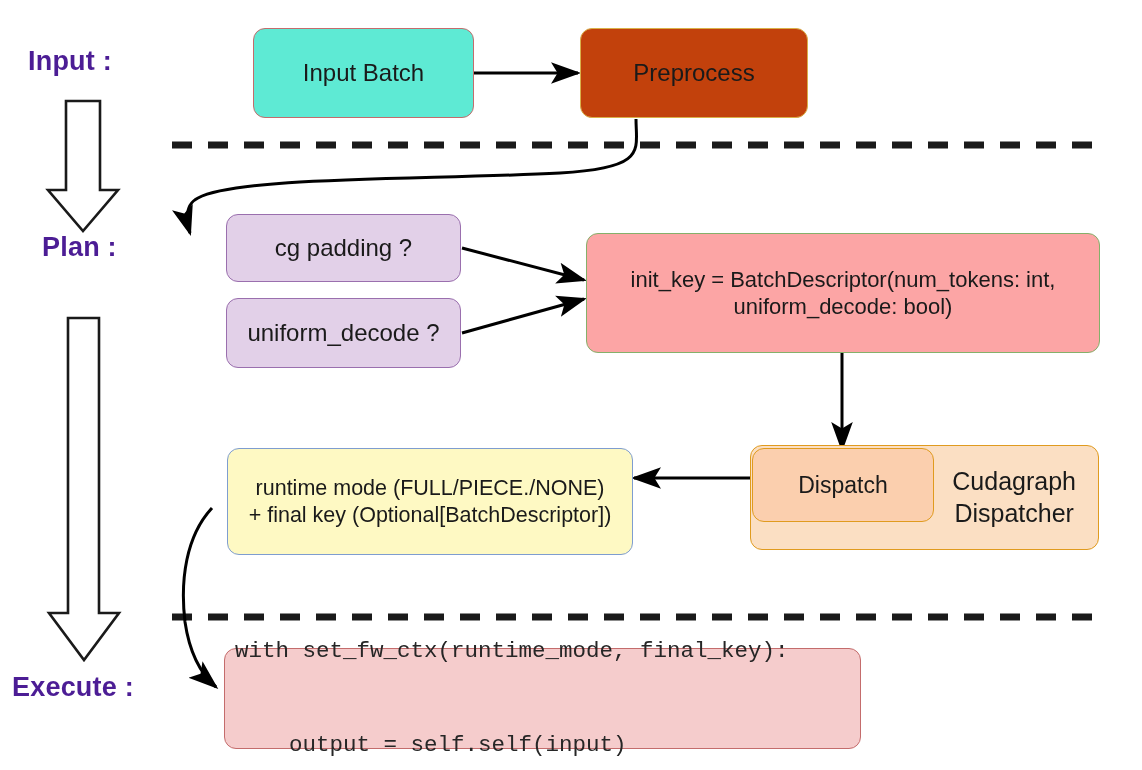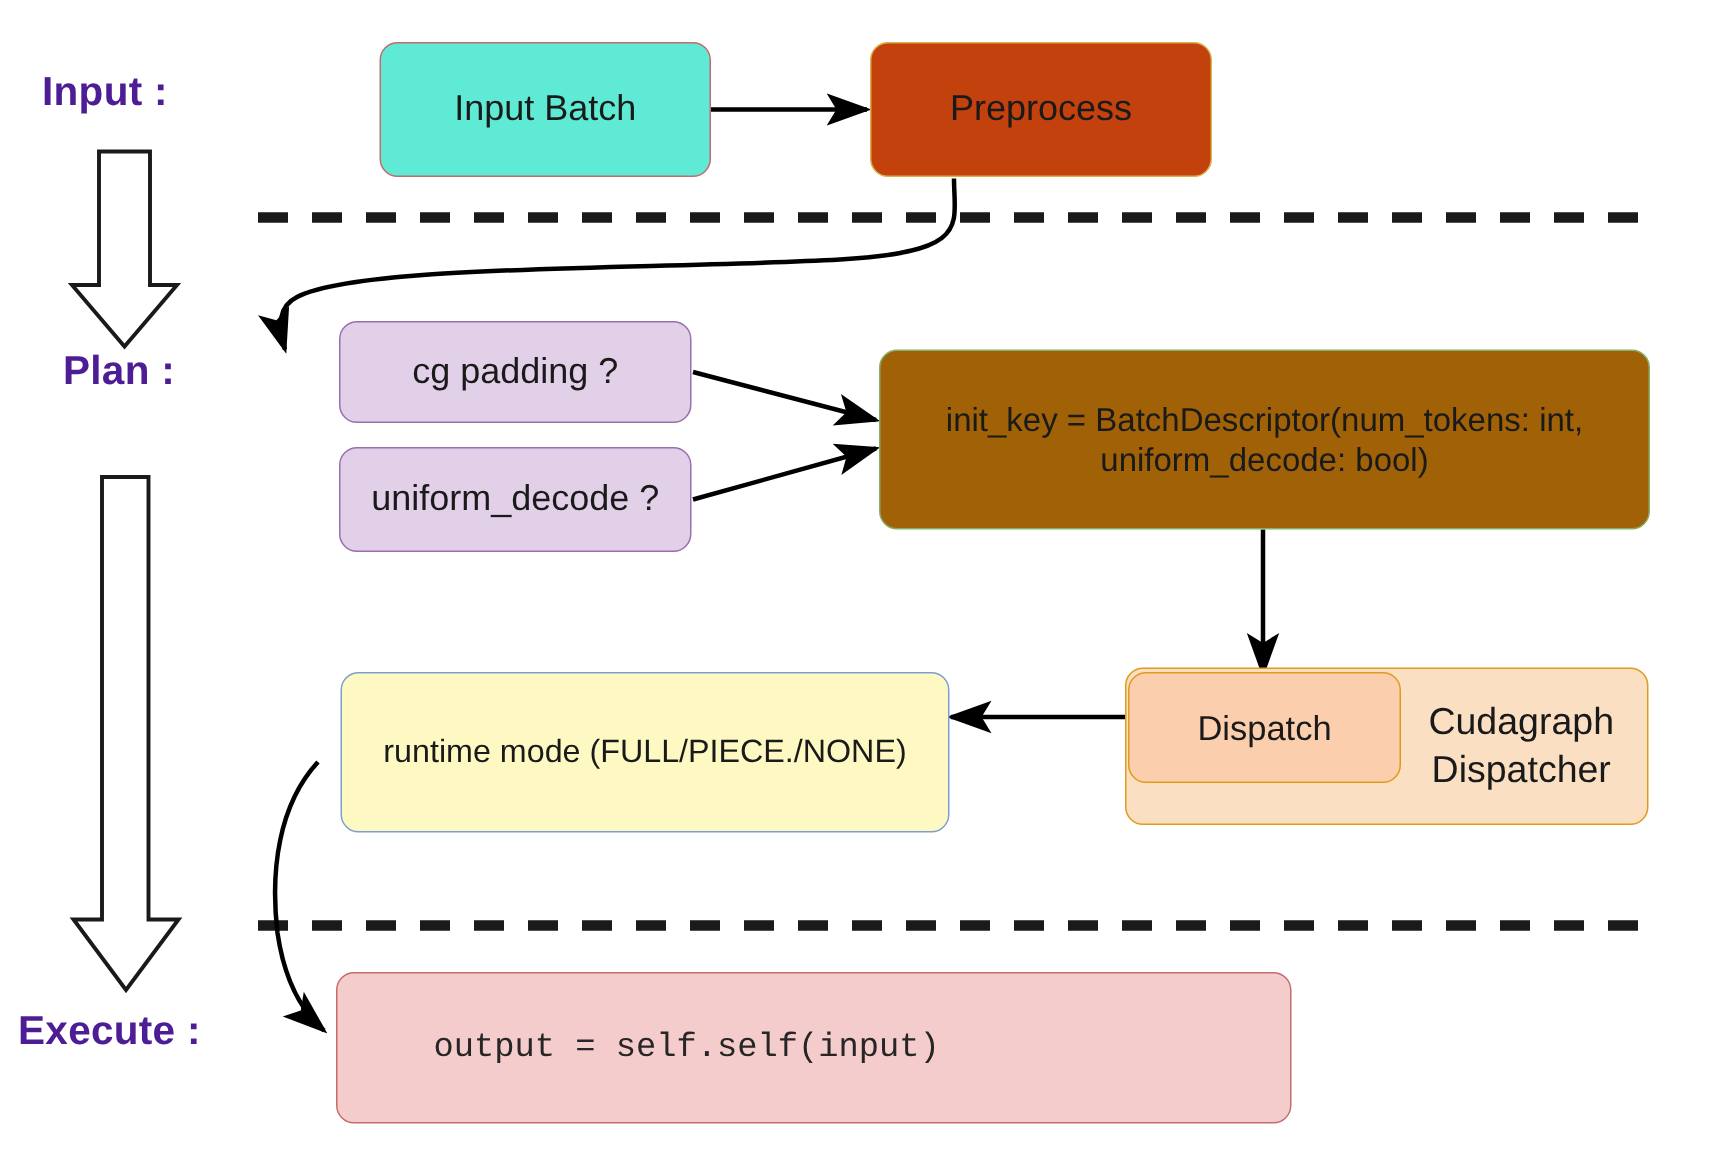--- a/index.html
+++ b/index.html
@@ -13,21 +13,21 @@
   .node span{display:block;width:100%;}
   .stage-label{position:absolute;font-weight:bold;font-size:27px;color:#4c1d95;
                white-space:nowrap;letter-spacing:0.2px;}
   .code{font-family:"Liberation Mono","DejaVu Sans Mono",monospace;
         font-size:22.5px;text-align:left;white-space:pre;color:#262626;
         line-height:1.38;}
   
   .n-pink   {background:#5eead4;border:1.6px solid #c46c6c;margin-left:27px;}
   .n-yellow {background:#c2410c;border:1.6px solid #d9b04a;}
   .n-purple {background:#e2d0e8;border:1.6px solid #9a6fae;}
-  .n-green  {background:#a16207;border:1.6px solid #85b06a;}
+  .n-green  {background:#fca5a5;border:1.6px solid #85b06a;}
   .n-orange-outer{background:#fbdfc3;border:1.8px solid #e09b1f;}
   .n-orange-inner{background:#fbcfae;border:1.8px solid #e09b1f;}
   .n-blue   {background:#fef9c3;border:1.6px solid #7e9dd0;}
   .n-codebox{background:#f5cccc;border:1.8px solid #c46c6c;}
 </style>
 </head>
 <body>
 
 <div id="canvas">
 
@@ -94,23 +94,25 @@
       <span>Dispatcher</span>
     </span>
   </div>
   <div class="node n-orange-inner" style="left:752px;top:448px;width:182px;height:74px;font-size:23px;">
     <span>Dispatch</span>
   </div>
 
   <div class="node n-blue" style="left:227px;top:448px;width:406px;height:107px;font-size:21.5px;">
     <span>
       <span>runtime mode (FULL/PIECE./NONE)</span>
+      <span>+ final key (Optional[BatchDescriptor])</span>
     </span>
   </div>
 
   <div class="node n-codebox" style="left:224px;top:648px;width:637px;height:101px;
               justify-content:flex-start;padding-left:10px;">
     <span class="code">
+      <span>with set_fw_ctx(runtime_mode, final_key):</span>
       <span>    output = self.self(input)</span>
     </span>
   </div>
 
 </div>
 
 </body></html>

